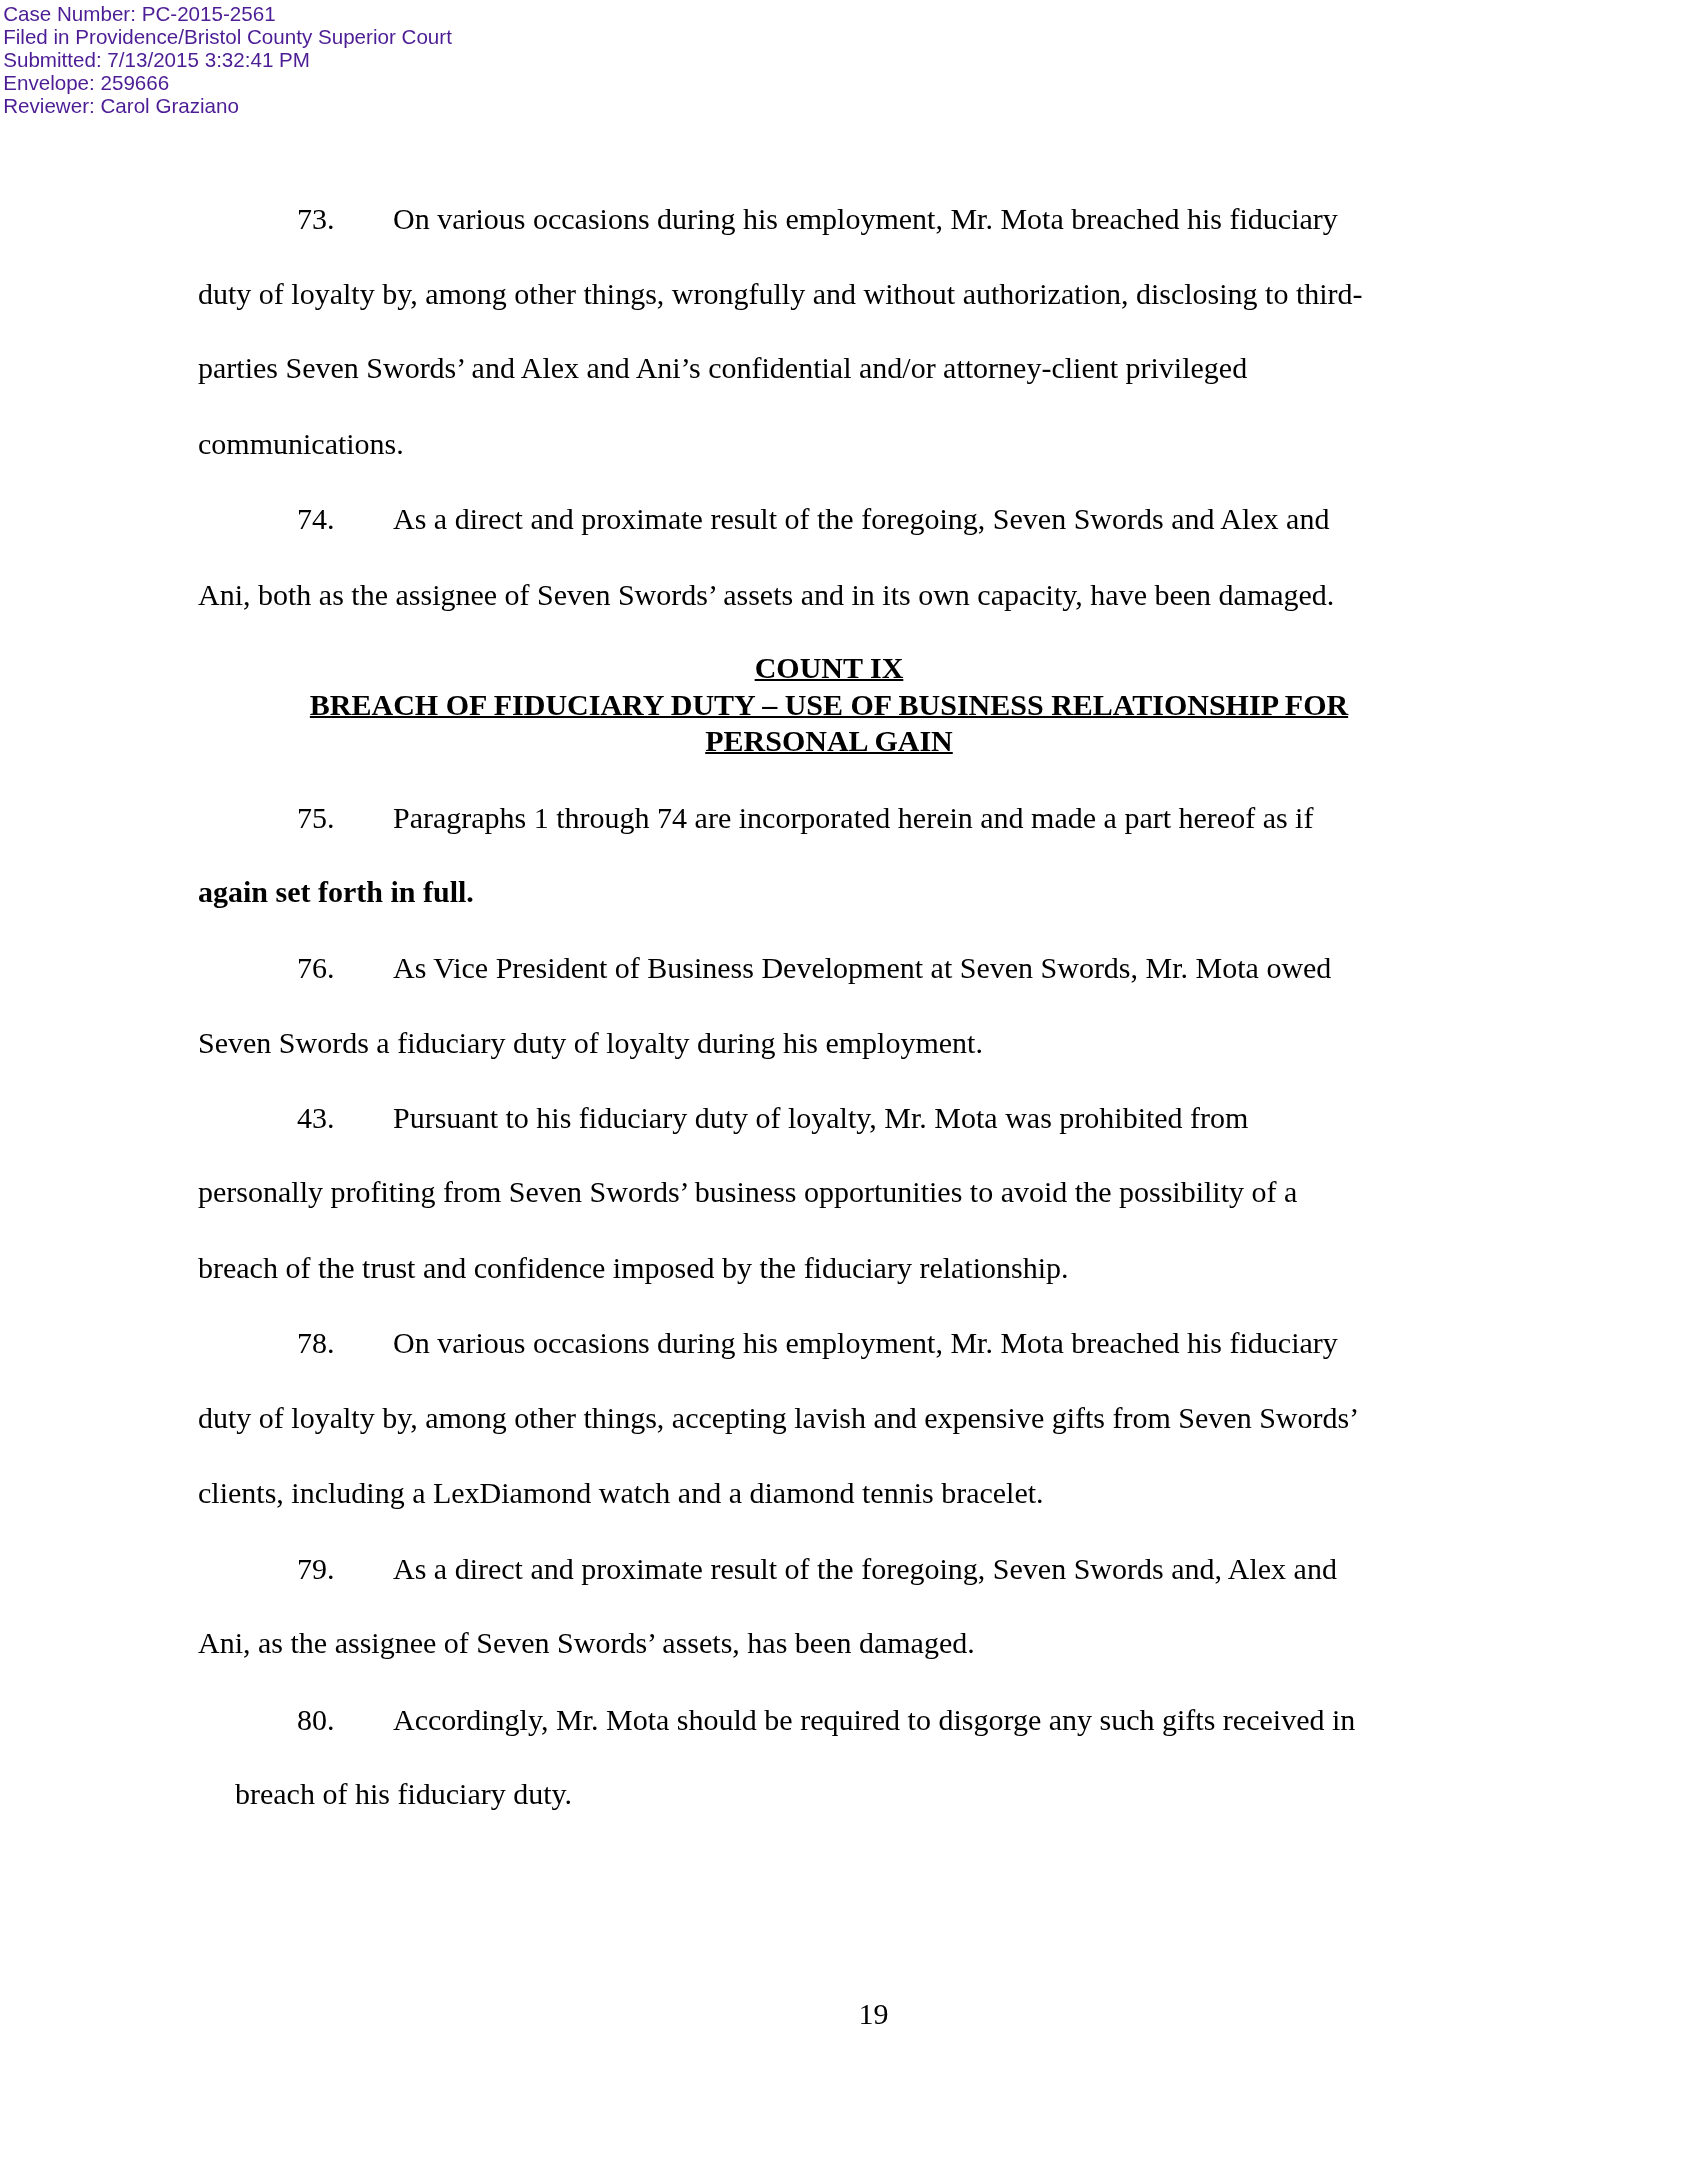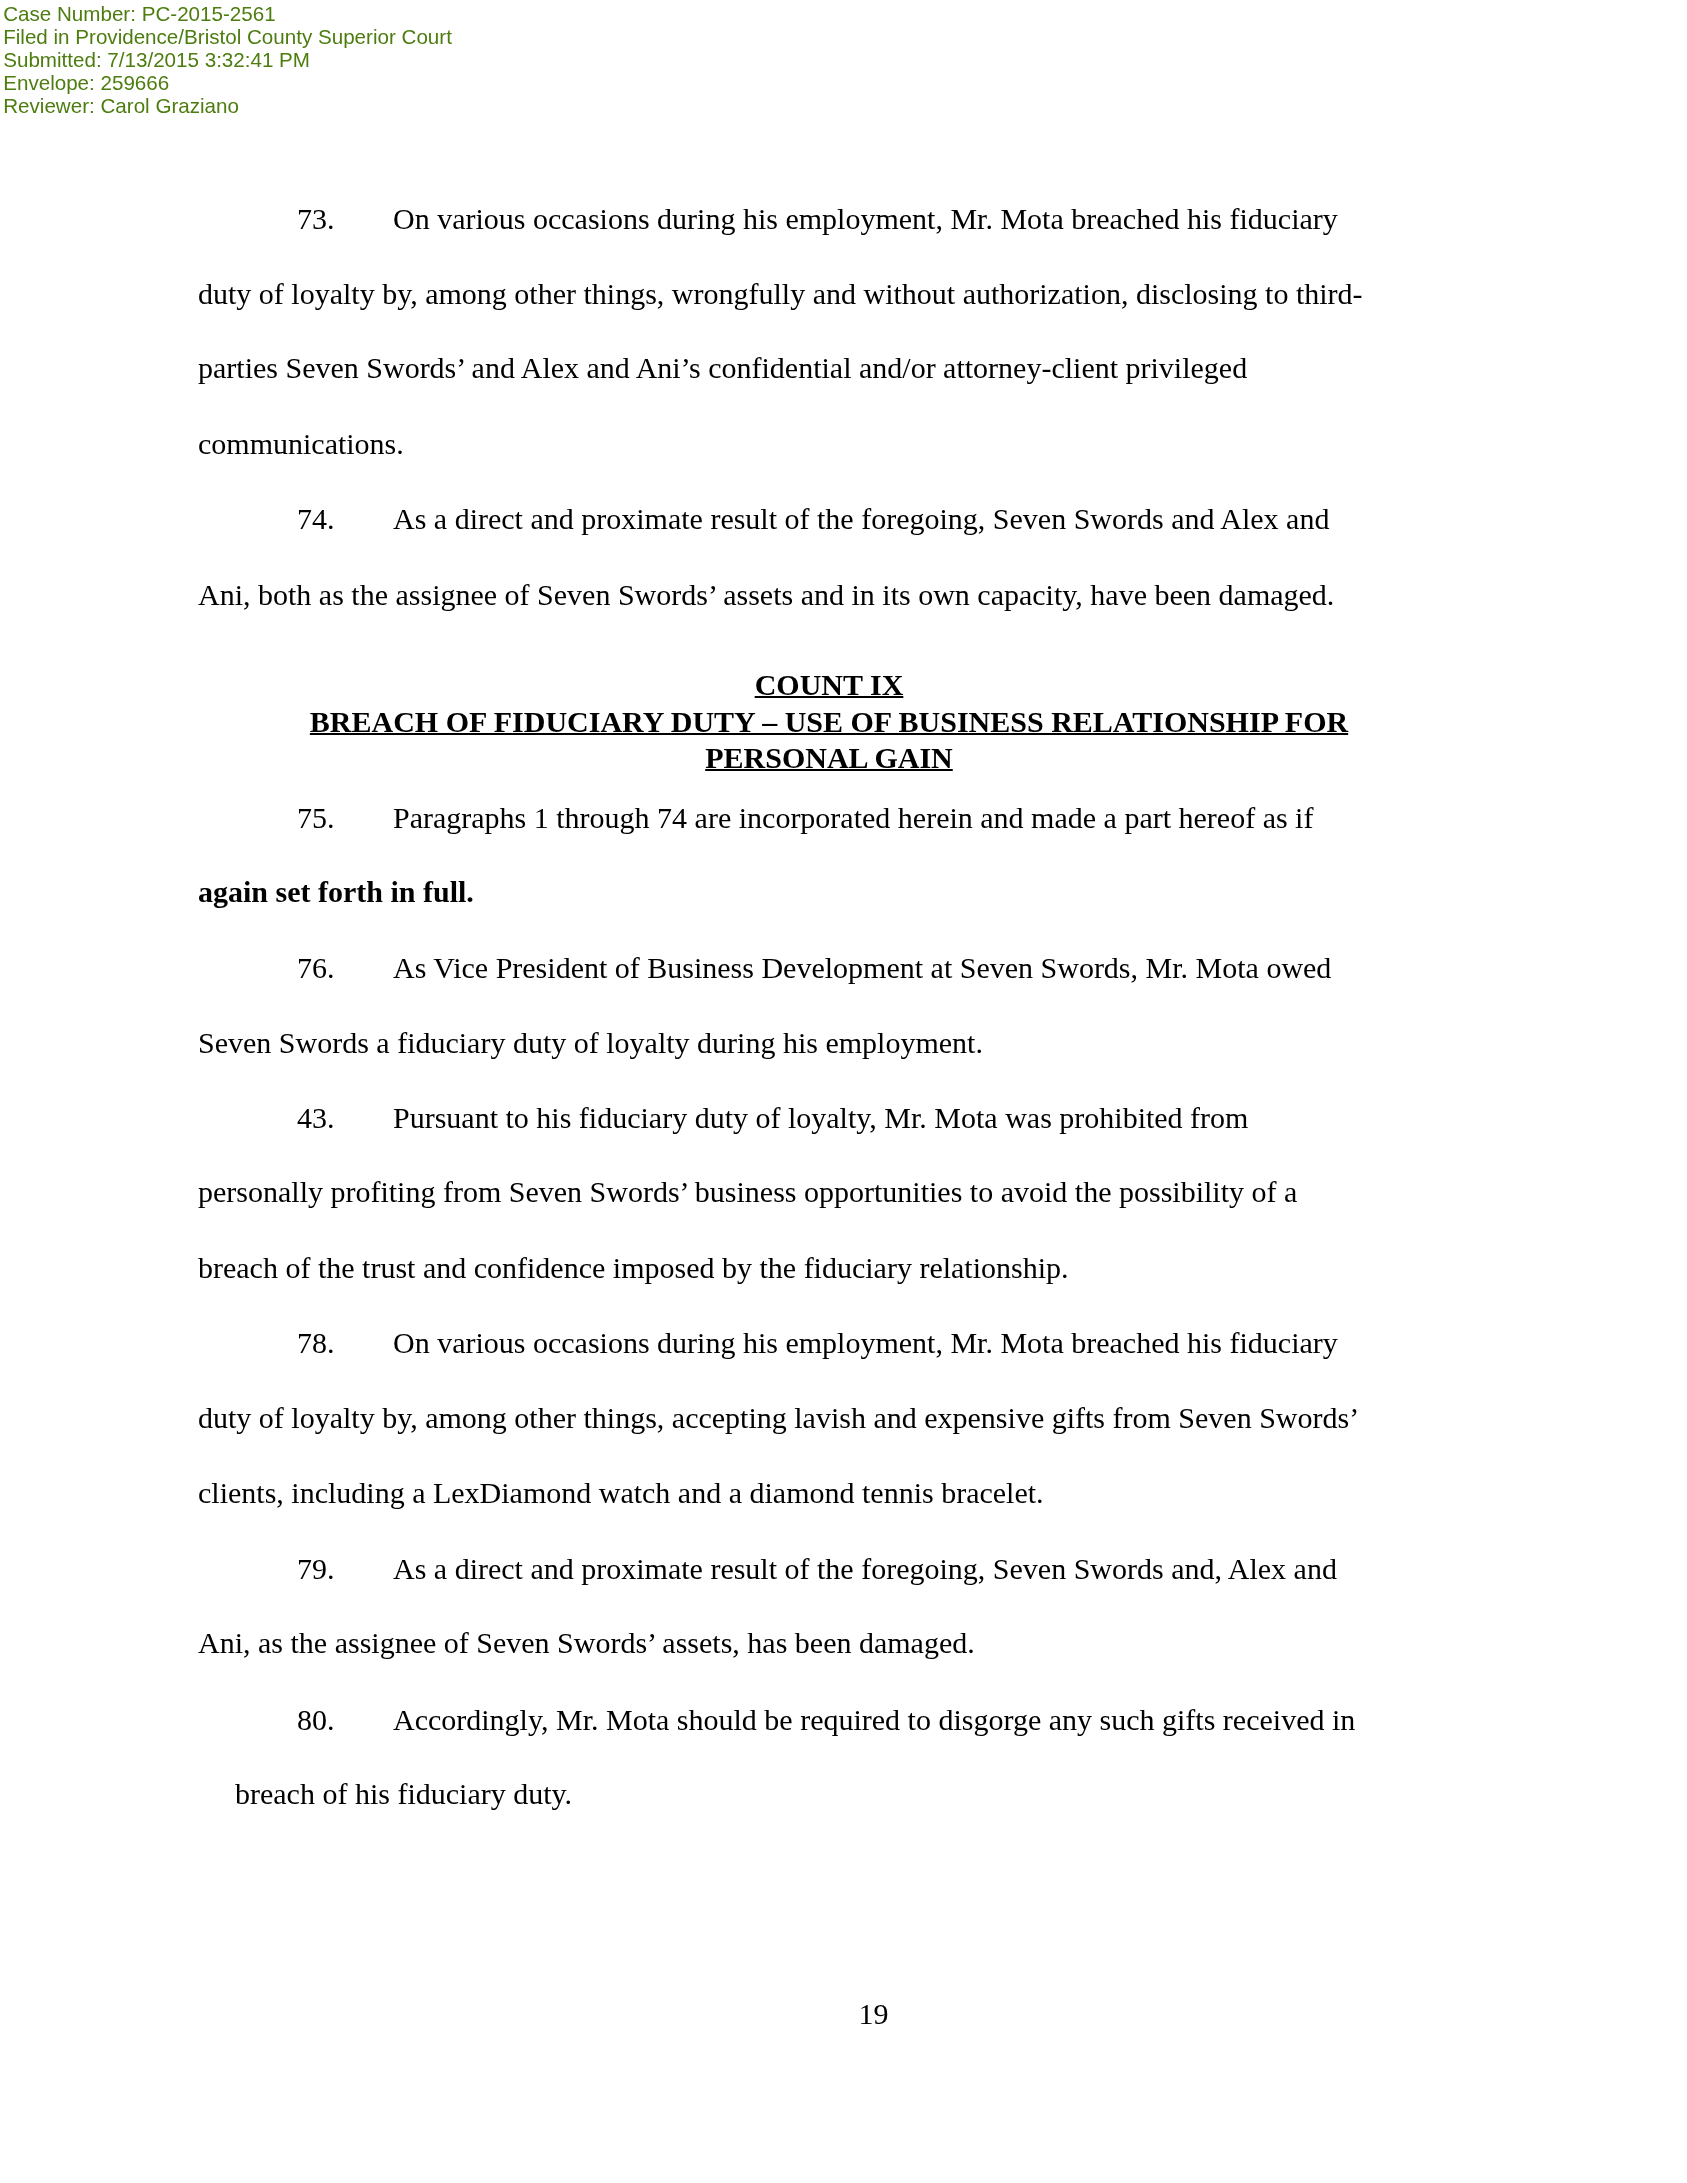--- a/index.html
+++ b/index.html
@@ -1,23 +1,23 @@
 <!DOCTYPE html>
 <html style="font-size:12.7px"><head>
 <meta charset="utf-8">
 <style>
   html, body { margin: 0; padding: 0; background: #ffffff; }
   body { width: 1687px; height: 2183px; position: relative; overflow: hidden; color: #000; }
-  .stamp { position: absolute; left: 3.2px; top: 1.6px; font-family: "Liberation Sans", sans-serif; font-size: 20.6px; line-height: 23px; color: #4d7c0f; }
+  .stamp { position: absolute; left: 3.2px; top: 1.6px; font-family: "Liberation Sans", sans-serif; font-size: 20.6px; line-height: 23px; color: #4c1d95; }
   .stamp div { white-space: nowrap; }
   .body-text { position: absolute; left: 198px; top: 0; width: 1262px; font-family: "Liberation Serif", serif; font-size: 30px; color: #000; }
   .line { position: absolute; left: 0; white-space: nowrap; line-height: 37px; }
   .num { position: absolute; left: 99px; }
   .first { position: absolute; left: 195px; white-space: nowrap; }
-  .heading { position: absolute; left: 0; width: 1262px; text-align: center; font-weight: bold; text-decoration: underline; text-decoration-thickness: 2.4px; line-height: 37px; white-space: nowrap; margin-top: 17px; }
+  .heading { position: absolute; left: 0; width: 1262px; text-align: center; font-weight: bold; text-decoration: underline; text-decoration-thickness: 2.4px; line-height: 37px; white-space: nowrap; }
   .pagenum { position: absolute; top: 1997px; left: 0; width: 1687px; text-align: center; font-family: "Liberation Serif", serif; font-size: 30px; padding-left: 30px; }
 </style>
 </head>
 <body>
 
 <div class="stamp">
   <div>Case Number: PC-2015-2561</div>
   <div>Filed in Providence/Bristol County Superior Court</div>
   <div>Submitted: 7/13/2015 3:32:41 PM</div>
   <div>Envelope: 259666</div>

